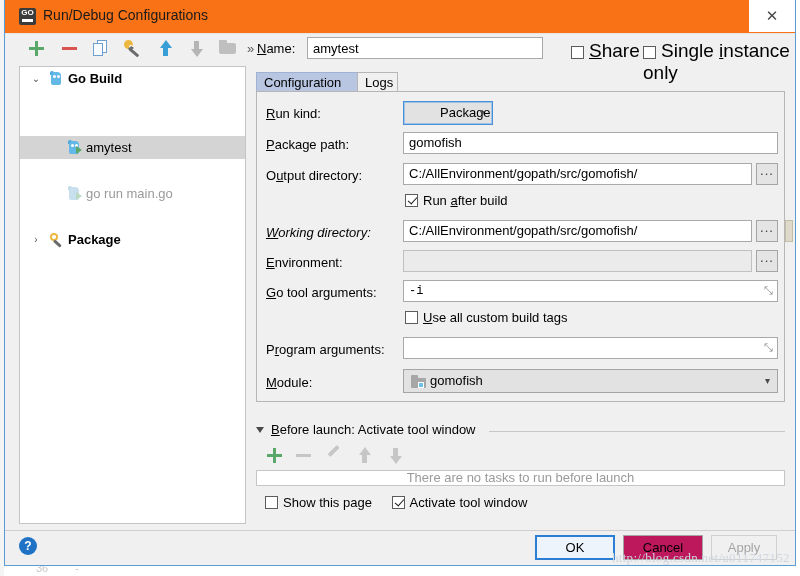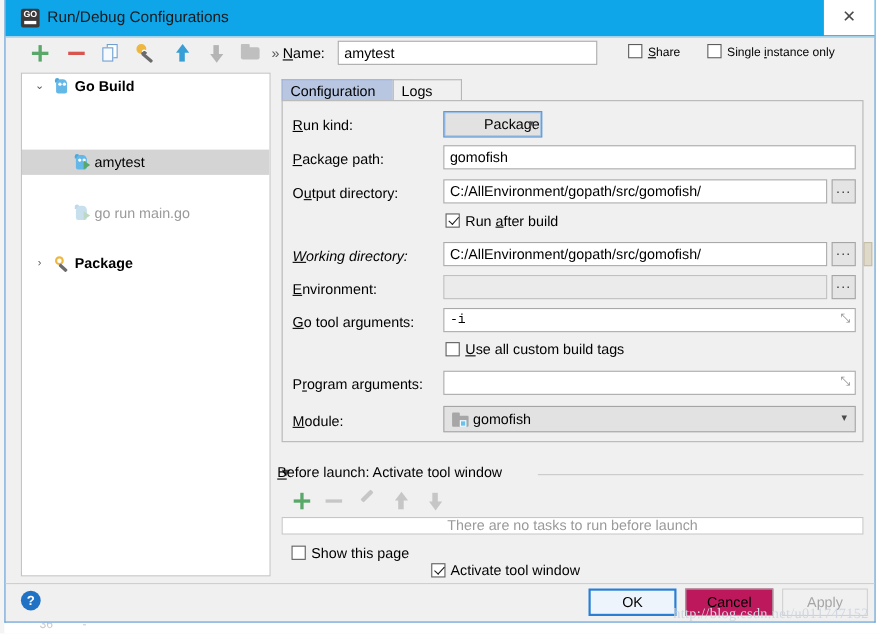--- a/index.html
+++ b/index.html
@@ -21,21 +21,21 @@
     width: 792px; height: 566px;
     background: #f0f0f0;
     border: 1px solid #5b9bd5;
     border-top: none;
     box-sizing: border-box;
   }
   
   #titlebar {
     position: relative;
     height: 33px;
-    background: #0ea5e9;
+    background: #f97316;
     border-bottom: 1px solid #e6e6e6;
   }
   #title-icon {
     position: absolute; left: 14px; top: 8px;
     width: 17px; height: 17px;
     background: #3b3b3b;
     border-radius: 2px;
     color: #ffffff;
     font-size: 8px;
     font-weight: bold;
@@ -140,21 +140,21 @@
     border: 1px solid #a9a9a9;
     background: #ffffff;
     font-family: "Liberation Sans", sans-serif;
     font-size: 13px;
     padding: 0 5px;
     box-sizing: border-box;
     color: #000;
   }
   .top-chk {
     position: absolute; top: 7px;
-    font-size: 11px;
+    font-size: 19px;
   }
   .cbox {
     display: inline-block;
     width: 13px; height: 13px;
     border: 1px solid #5c5c5c;
     background: #ffffff;
     vertical-align: -2px;
     margin-right: 5px;
     position: relative;
     box-sizing: border-box;
@@ -552,21 +552,21 @@
       <span class="wrench-icon" style="left:30px;">
         <span class="g"></span>
           <span class="b"></span>
       </span>
       <span class="tree-label bold" style="left:48px;">Package</span>
     </div>
   </div>
 
   <div id="tabs">
     <div class="tab active" style="left:0px; width:120px;">Configuration</div>
-    <div class="tab" style="left:101px; width:63px;">Logs</div>
+    <div class="tab" style="left:101px; width:41px;">Logs</div>
   </div>
 
   <div id="right-panel">
 
     <div class="frow-label" style="left:9px; top:14px;"><span class="u">R</span>un kind:</div>
     <div class="combo focused" style="left:146px; top:9px; width:90px;padding-left:36px;">
       <span>Package</span>
       <span class="cv">▾</span>
     </div>
 
@@ -607,21 +607,21 @@
         <span class="ft"></span>
           <span class="fb"></span>
           <span class="sq"></span>
       </span>
       <span>gomofish</span>
       <span class="cv">▾</span>
     </div>
   </div>
 
   <div id="bl-twisty"></div>
-  <div id="before-launch-header" style="left:247px;"><span class="u">B</span>efore launch: Activate tool window</div>
+  <div id="before-launch-header" style="left:266px;"><span class="u">B</span>efore launch: Activate tool window</div>
   <div id="bl-line" style="left:484px; width:296px;"></div>
 
   <div class="bl-tool bl-plus" style="left:260px;"></div>
   <div class="bl-tool bl-minus" style="left:289px;"></div>
   <div class="bl-tool" style="left:319px;">
       <span class="bl-pencil"></span>
     </div>
   <div class="bl-tool" style="left:350px;">
       <span class="bl-up"></span>
       <span class="bl-up-stem"></span>
@@ -632,27 +632,27 @@
     </div>
 
   <div id="bl-list">
     <div id="bl-empty">There are no tasks to run before launch</div>
   </div>
 
   <div id="bottom-chks">
     <span class="inline-chk" style="position:relative; left:0; top:0;">
       <span class="cbox"></span><span>Show this page</span>
     </span>
-    <span class="inline-chk" style="position:relative; left:16px; top:16px;">
+    <span class="inline-chk" style="position:relative; left:16px; top:0;">
       <span class="cbox checked"></span><span>Activate tool window</span>
     </span>
   </div>
 
   <div id="footer-sep"></div>
   <div id="help-btn">?</div>
   <div class="dlg-btn default" style="left:530px; width:80px;">OK</div>
   <div class="dlg-btn" style="left:618px; width:80px;">Cancel</div>
-  <div class="dlg-btn disabled" style="left:706px; width:78px;">Apply</div>
+  <div class="dlg-btn disabled" style="left:706px; width:66px;">Apply</div>
 
   <div id="edge-artifact"></div>
 </div>
 
 <div id="watermark">http://blog.csdn.net/u011747152</div>
 
 </body></html>

